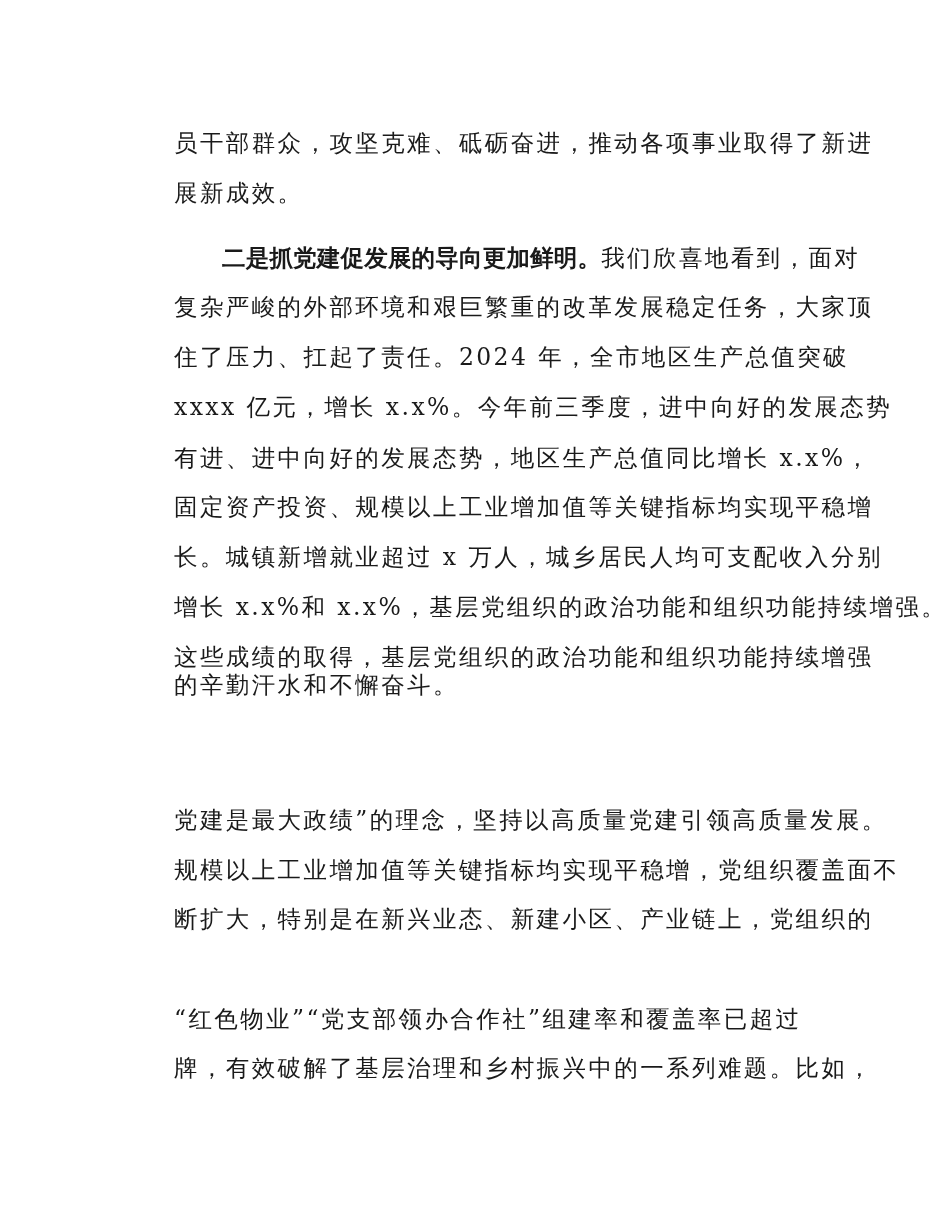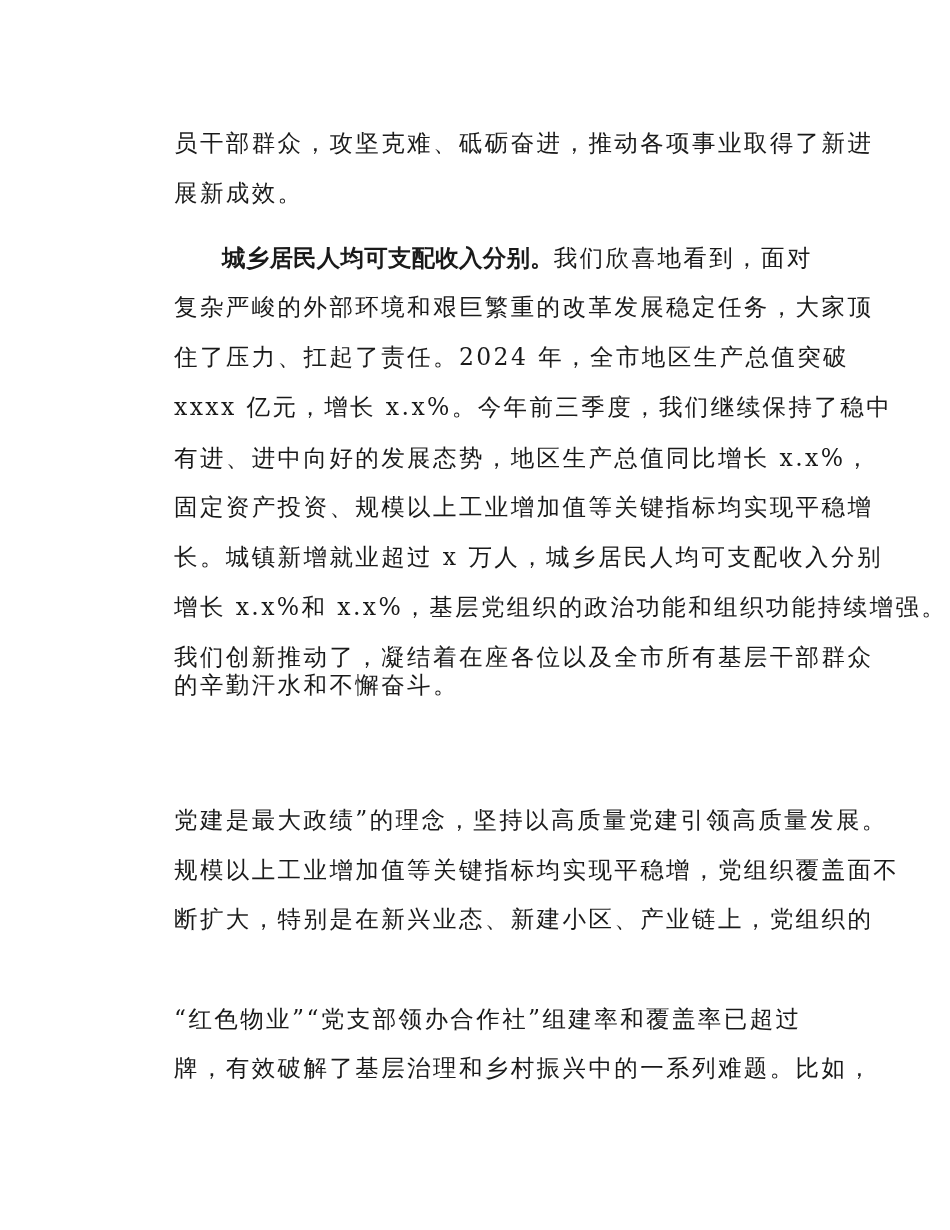--- a/index.html
+++ b/index.html
@@ -12,29 +12,29 @@
   .b { font-family:"DejaVu Sans", "Liberation Sans", sans-serif; font-weight:bold; letter-spacing:0.2px; }
 </style>
 </head>
 <body>
 
 <div class="page">
 
   <div class="line" style="top:128px">员干部群众，攻坚克难、砥砺奋进，推动各项事业取得了新进</div>
   <div class="line" style="top:178px">展新成效。</div>
 
-  <div class="line indent" style="top:243px"><span class="b">城乡居民人均可支配收入分别。</span><span>我们欣喜地看到，面对</span></div>
+  <div class="line indent" style="top:243px"><span class="b">二是抓党建促发展的导向更加鲜明。</span><span>我们欣喜地看到，面对</span></div>
   <div class="line" style="top:292px">复杂严峻的外部环境和艰巨繁重的改革发展稳定任务，大家顶</div>
   <div class="line" style="top:342px">住了压力、扛起了责任。2024 年，全市地区生产总值突破</div>
-  <div class="line" style="top:392px">xxxx 亿元，增长 x.x%。今年前三季度，我们继续保持了稳中</div>
+  <div class="line" style="top:392px">xxxx 亿元，增长 x.x%。今年前三季度，进中向好的发展态势</div>
   <div class="line" style="top:443px">有进、进中向好的发展态势，地区生产总值同比增长 x.x%，</div>
   <div class="line" style="top:492px">固定资产投资、规模以上工业增加值等关键指标均实现平稳增</div>
   <div class="line" style="top:542px">长。城镇新增就业超过 x 万人，城乡居民人均可支配收入分别</div>
   <div class="line" style="top:592px">增长 x.x%和 x.x%，基层党组织的政治功能和组织功能持续增强。</div>
-  <div class="line" style="top:642px">我们创新推动了，凝结着在座各位以及全市所有基层干部群众</div>
+  <div class="line" style="top:642px">这些成绩的取得，基层党组织的政治功能和组织功能持续增强</div>
   <div class="line" style="top:670px">的辛勤汗水和不懈奋斗。</div>
 
   <div class="line" style="top:805px">党建是最大政绩”的理念，坚持以高质量党建引领高质量发展。</div>
   <div class="line" style="top:855px">规模以上工业增加值等关键指标均实现平稳增，党组织覆盖面不</div>
   <div class="line" style="top:904px">断扩大，特别是在新兴业态、新建小区、产业链上，党组织的</div>
   <div class="line" style="top:1004px">“红色物业”“党支部领办合作社”组建率和覆盖率已超过</div>
   <div class="line" style="top:1053px">牌，有效破解了基层治理和乡村振兴中的一系列难题。比如，</div>
 
 </div>
 

